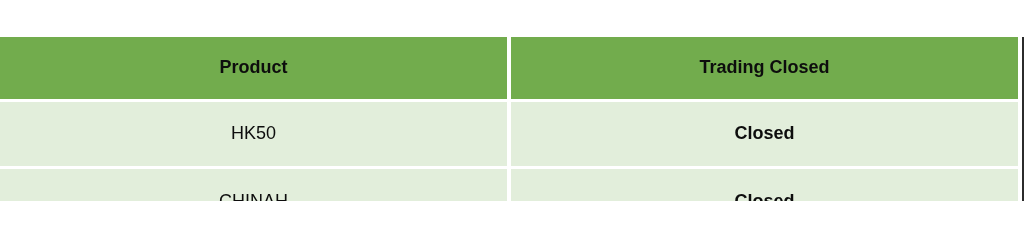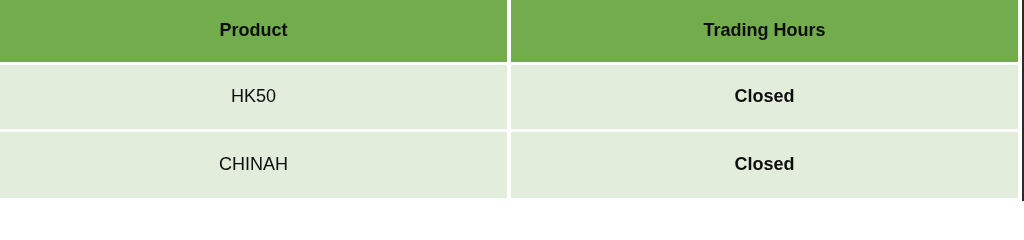--- a/index.html
+++ b/index.html
@@ -32,20 +32,21 @@
     height: 201px;
     background: #2b2b2b;
   }
 
   .schedule-table {
     border-collapse: separate;
     border-spacing: 0;
     table-layout: fixed;
     width: 1018px;
     height: 198px;
+    margin-top: 37px;
   }
 
   .col-product   { width: 511px; }
   .col-hours     { width: 507px; }
 
   .schedule-table th,
   .schedule-table td {
     text-align: center;
     vertical-align: middle;
     color: #0d0d0d;
@@ -90,21 +91,21 @@
 
   <table class="schedule-table">
     <colgroup>
       <col class="col-product">
       <col class="col-hours">
     </colgroup>
 
     <thead>
       <tr class="head-row">
         <th>Product</th>
-        <th>Trading Hours</th>
+        <th>Trading Closed</th>
       </tr>
     </thead>
 
     <tbody>
       <tr class="body-row">
         <td>HK50</td>
         <td>Closed</td>
       </tr>
       <tr class="body-row">
         <td>CHINAH</td>

